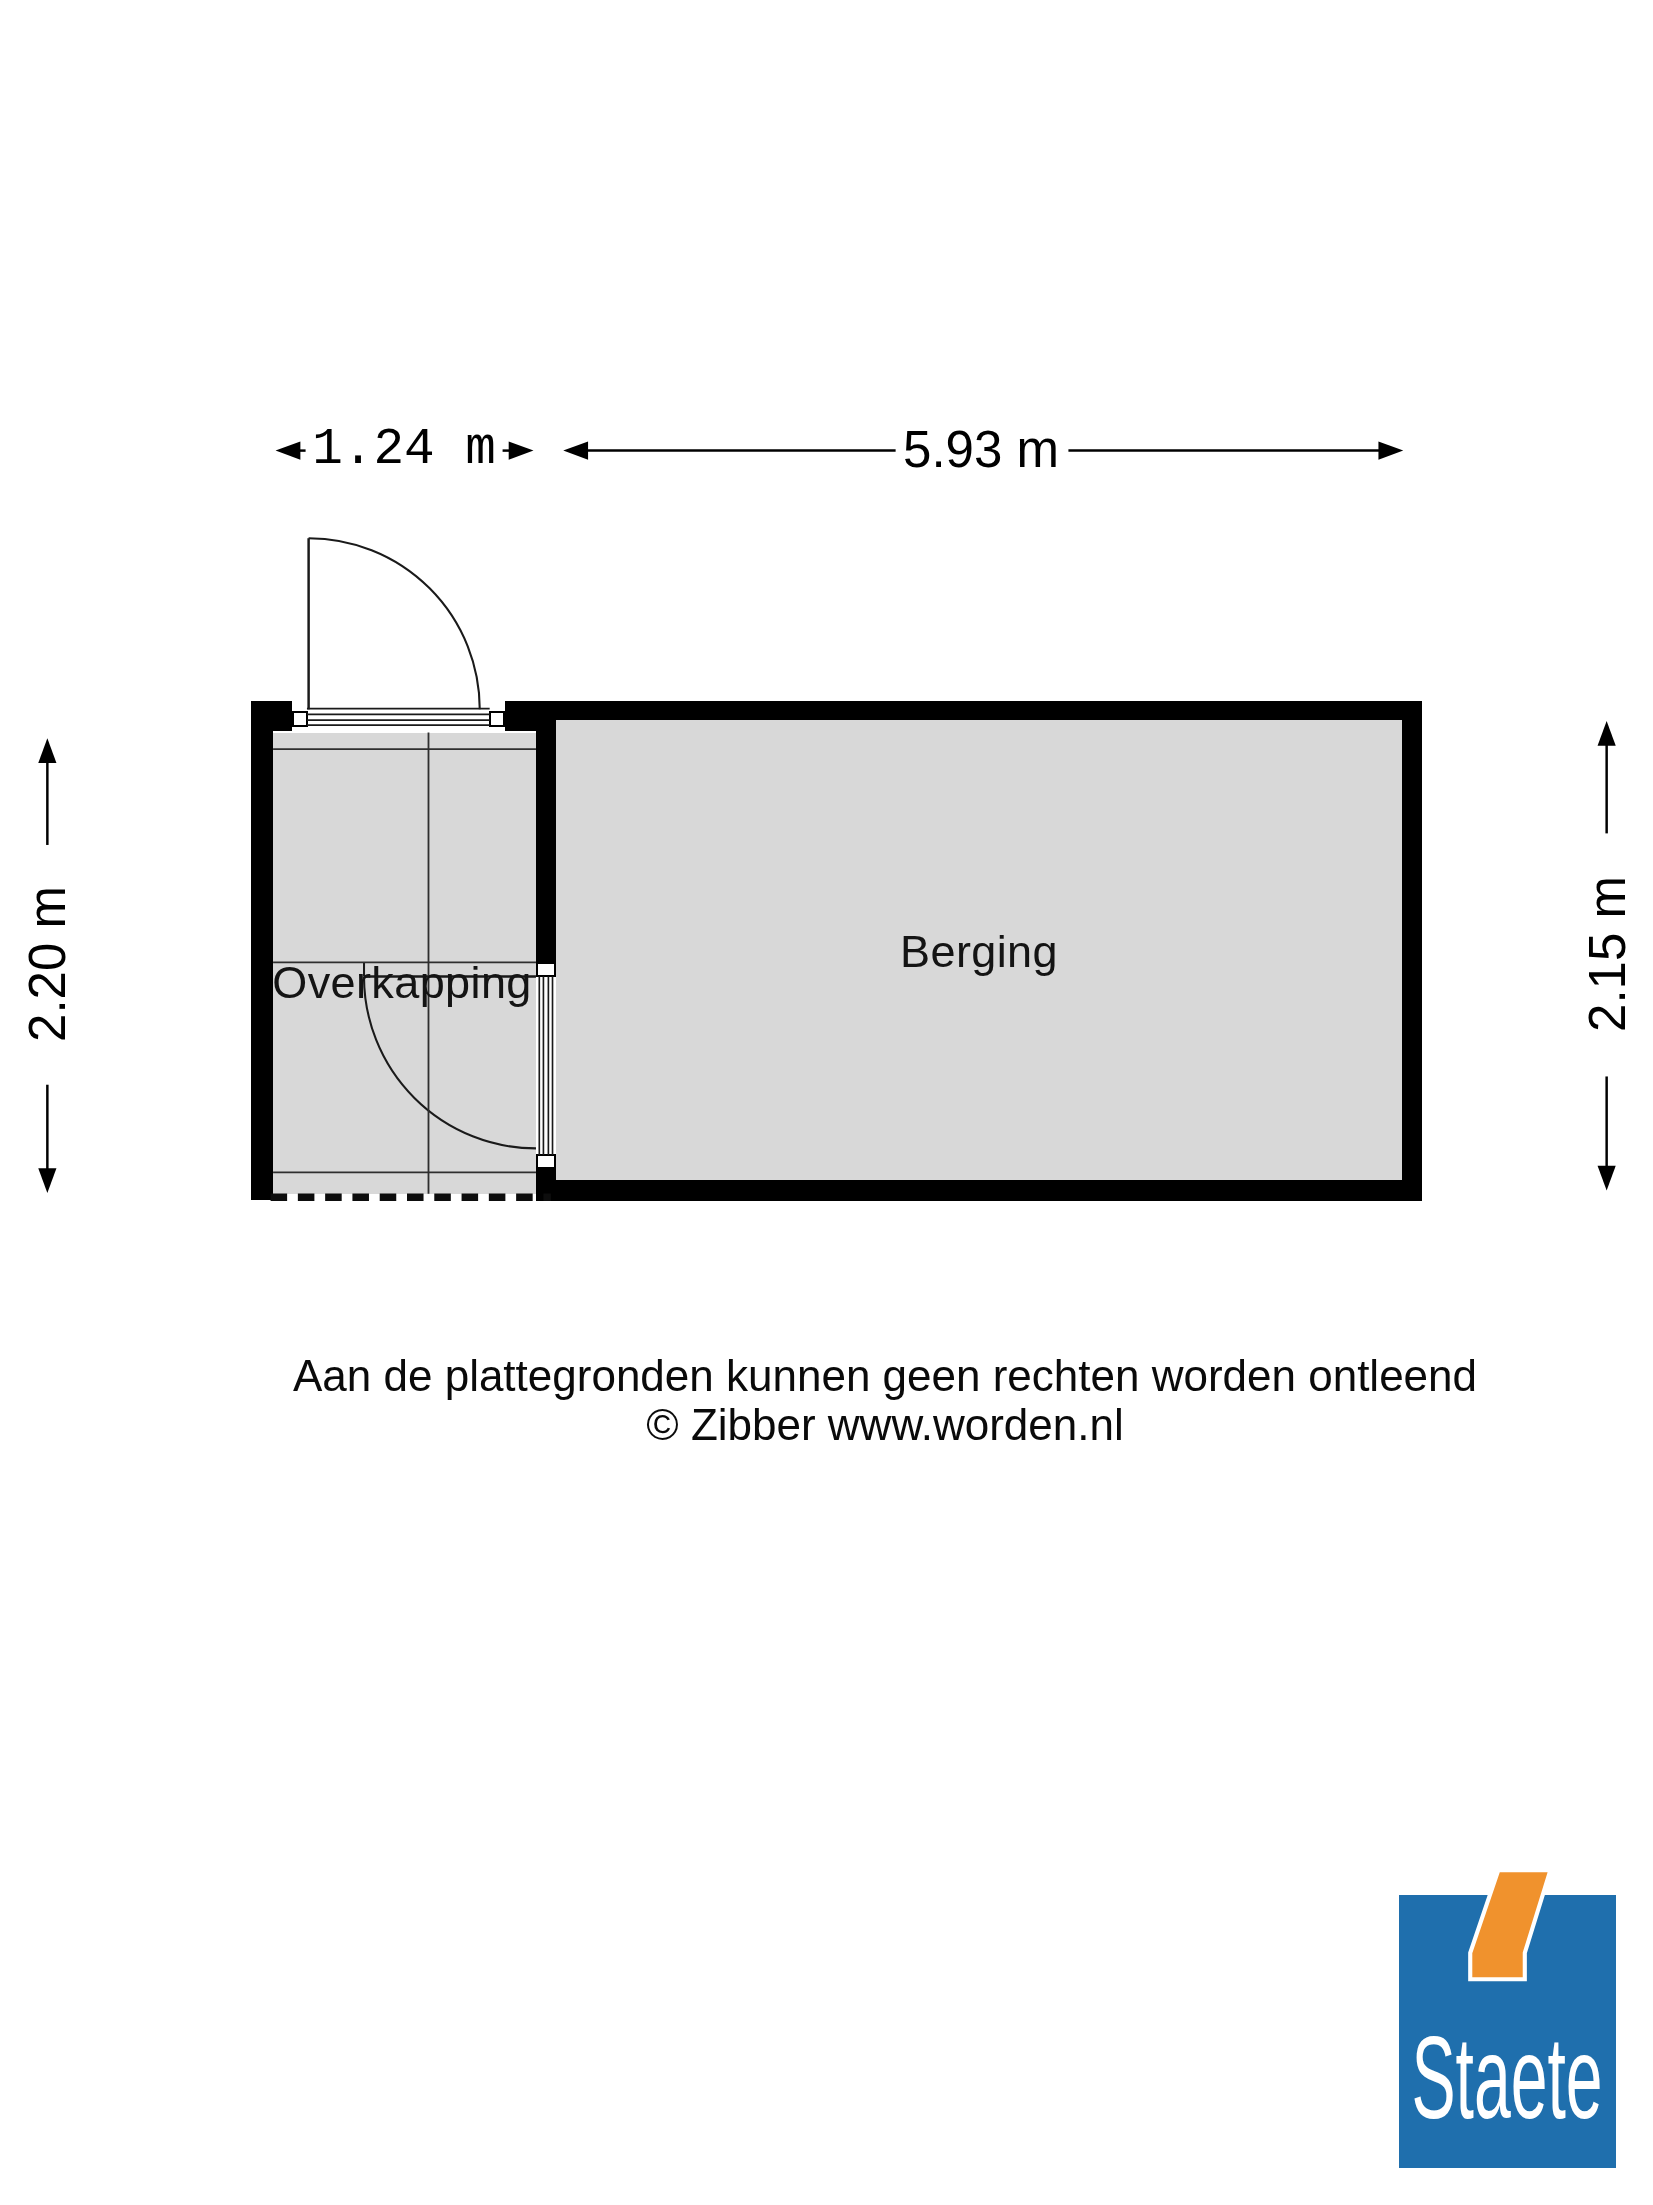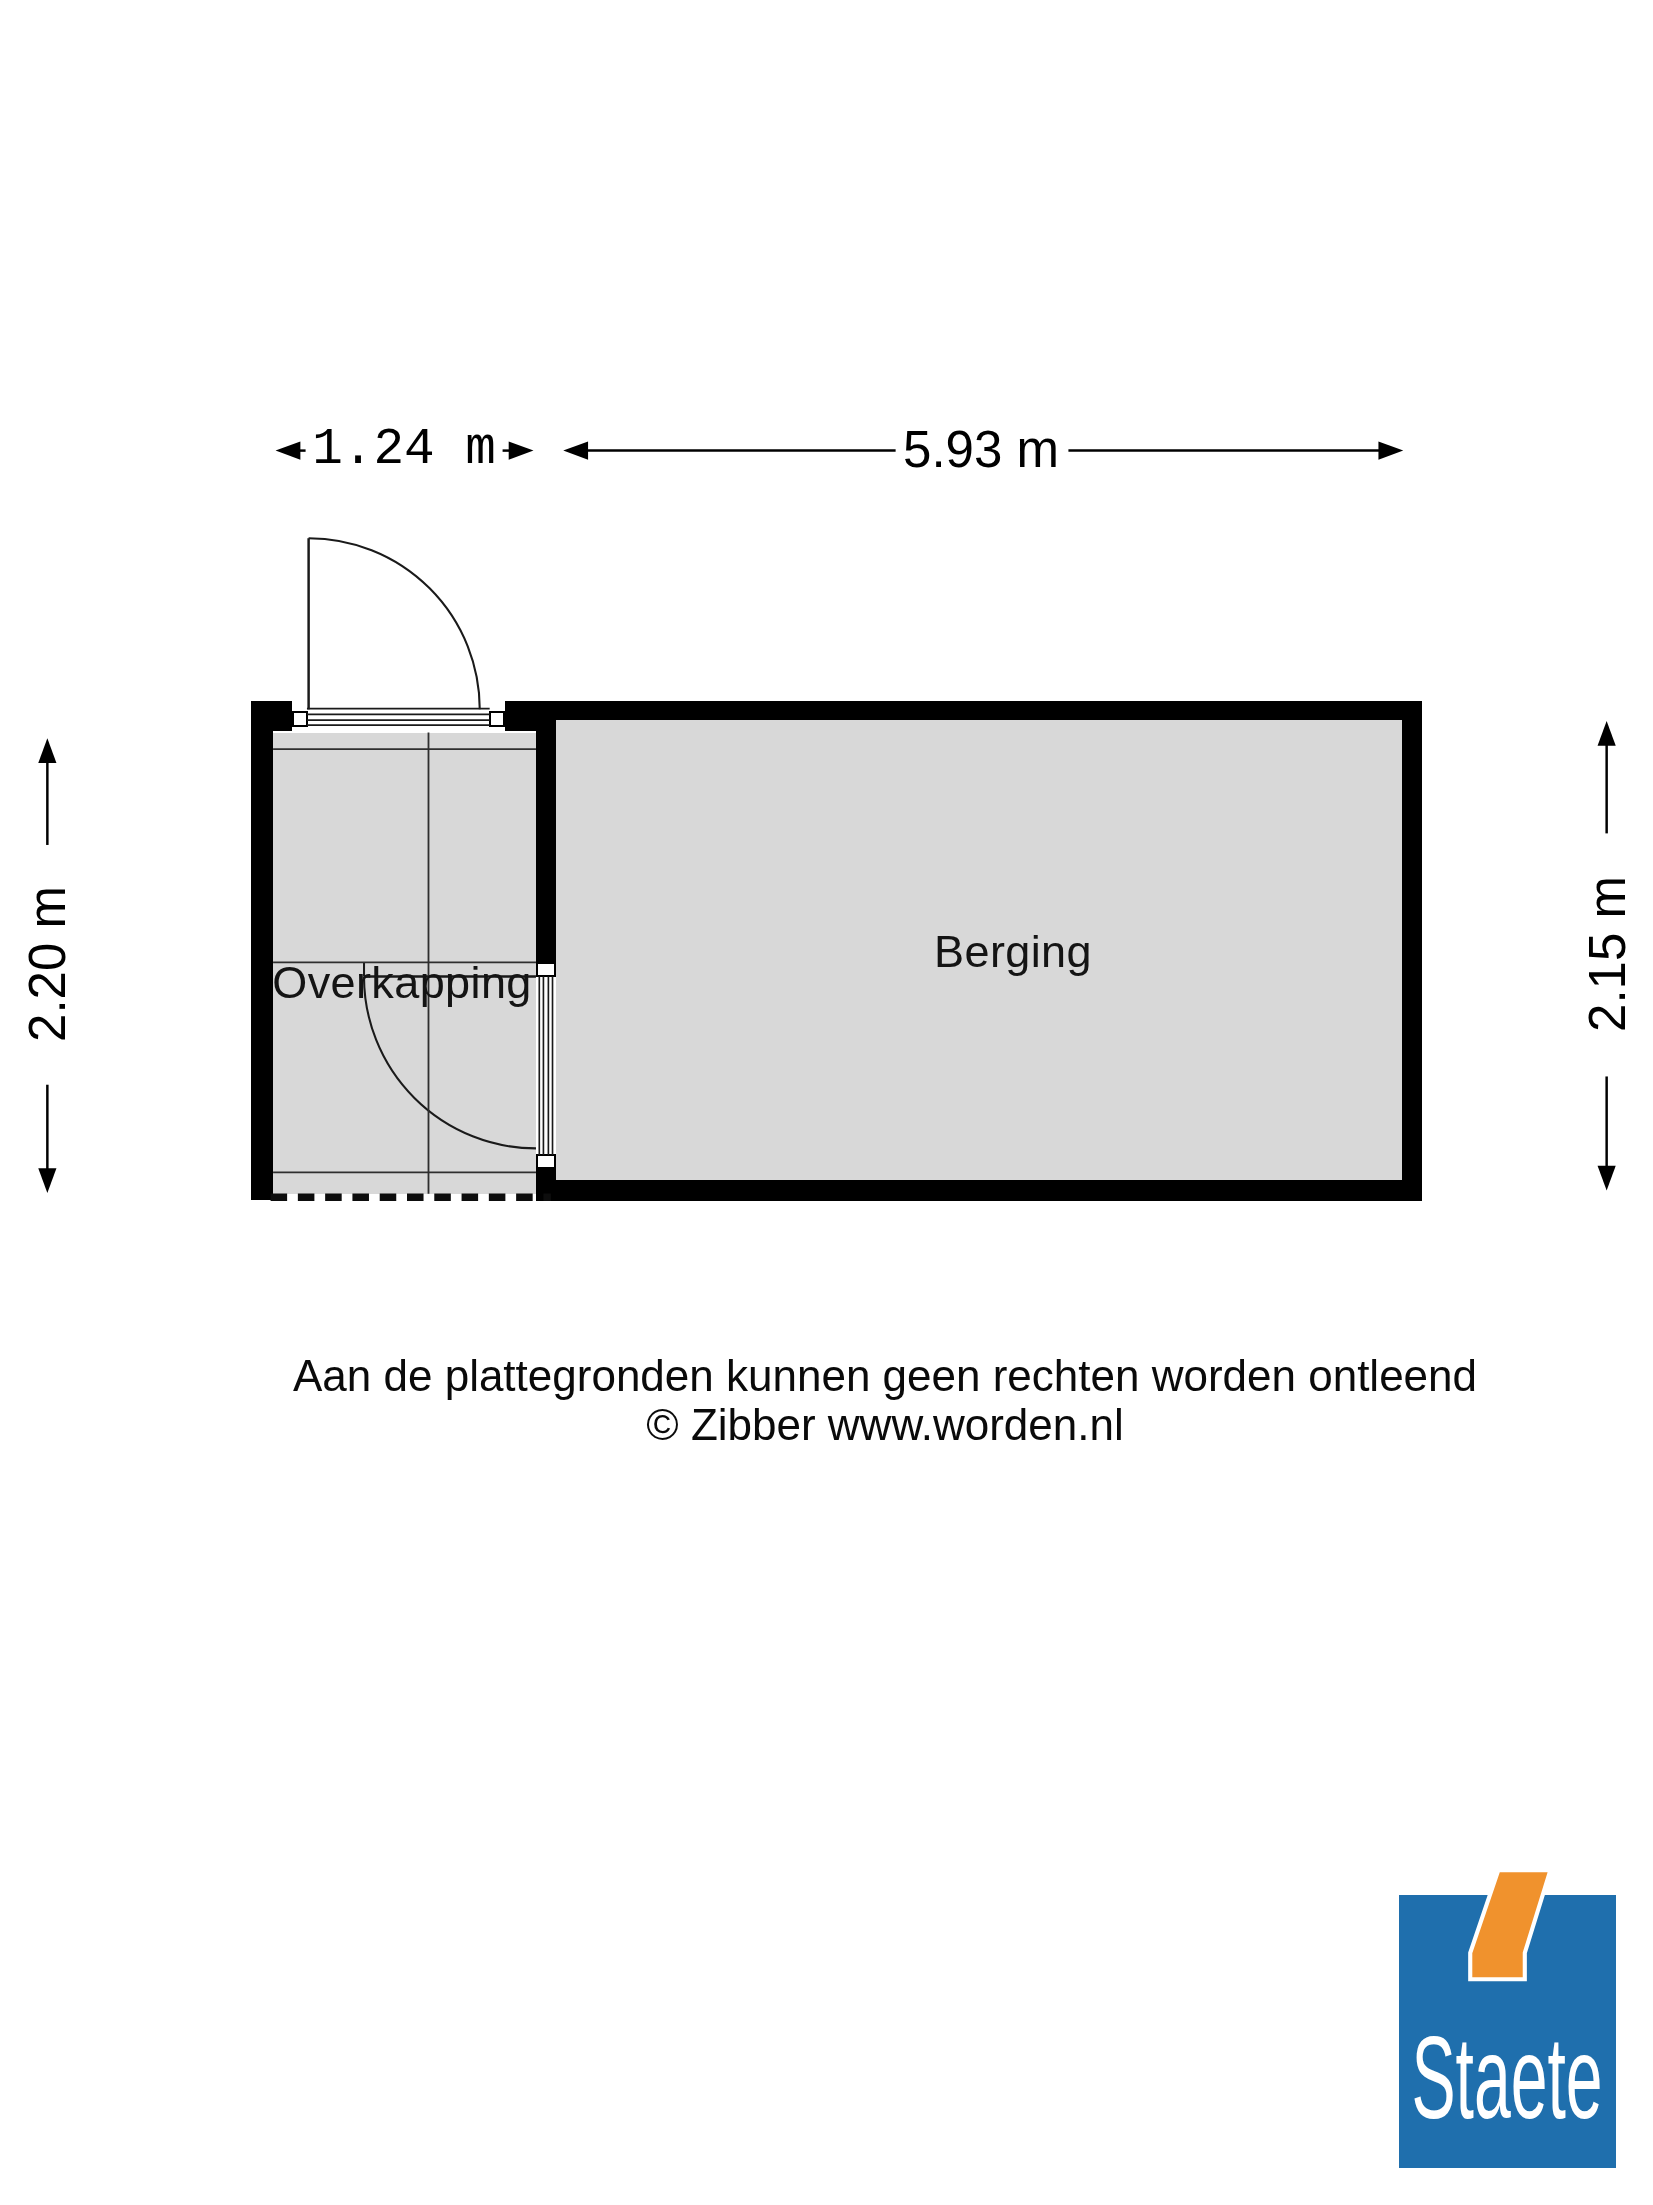--- a/index.html
+++ b/index.html
@@ -126,21 +126,21 @@
 
     <g stroke="#000" fill="#000">
       <line x1="1943" y1="898" x2="1943" y2="1008" stroke-width="3"></line>
       <line x1="1943" y1="1302" x2="1943" y2="1415" stroke-width="3"></line>
       <polygon points="1943,872 1932,902 1954,902" stroke="none"></polygon>
       <polygon points="1943,1440 1932,1410 1954,1410" stroke="none"></polygon>
     </g>
   </svg>
 
   <div class="room-label" style="left:402px;top:940px;margin-top:43px;">Overkapping</div>
-  <div class="room-label" style="left:979px;top:952px;margin-left:34px;">Berging</div>
+  <div class="room-label" style="left:979px;top:952px;">Berging</div>
 
   <div class="dim-label" style="left:404px;top:449px;font-family:Liberation Mono, monospace;">1.24 m</div>
   <div class="dim-label" style="left:981px;top:449px;">5.93 m</div>
   <div class="dim-label vert-left" style="left:47px;top:964px;">2.20 m</div>
   <div class="dim-label vert-right" style="left:1607px;top:954px;">2.15 m</div>
 </div>
 
 <div class="footer-line" style="left:845px;top:1376px;">Aan de plattegronden kunnen geen rechten worden ontleend</div>
 <div class="footer-line" style="left:845px;top:1425px;">© Zibber www.worden.nl</div>
 

